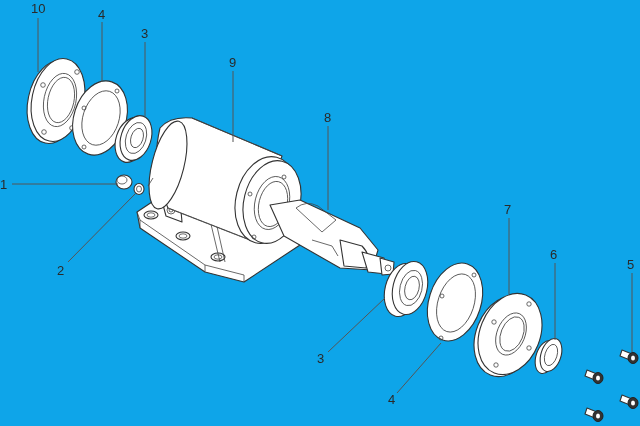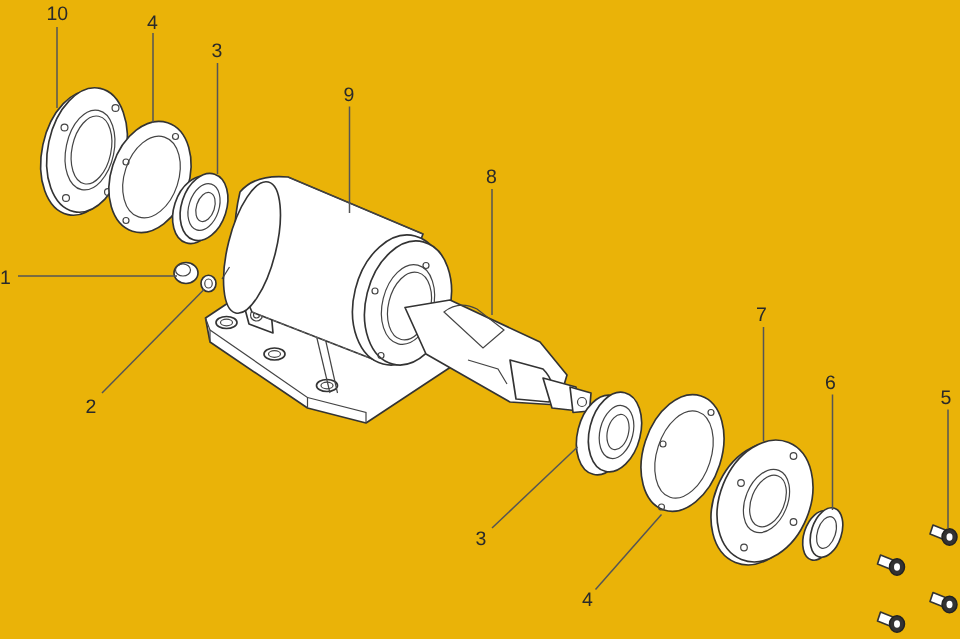--- a/index.html
+++ b/index.html
@@ -1,16 +1,16 @@
 <!DOCTYPE html>
 <html><head>
 <meta charset="utf-8">
 <style>
   html, body { margin: 0; padding: 0; background: #ffffff; }
-  #canvas { position: relative; width: 640px; height: 426px; background: #eab308; overflow: hidden; }
+  #canvas { position: relative; width: 640px; height: 426px; background: #0ea5e9; overflow: hidden; }
   svg { position: absolute; left: 0; top: 0; }
   .callout-num { font-family: "Liberation Sans", sans-serif; font-size: 13px; fill: #2a2a2a; }
   .leader { stroke: #555; stroke-width: 1; fill: none; }
   .part { stroke: #333; stroke-width: 1.1; fill: #ffffff; stroke-linejoin: round; }
   .thin { stroke: #444; stroke-width: 0.8; fill: none; }
   .dark { fill: #333; stroke: #222; stroke-width: 1; }
   .dash { stroke: #666; stroke-width: 0.7; fill: none; stroke-dasharray: 3 2; }
 </style>
 </head>
 <body>

